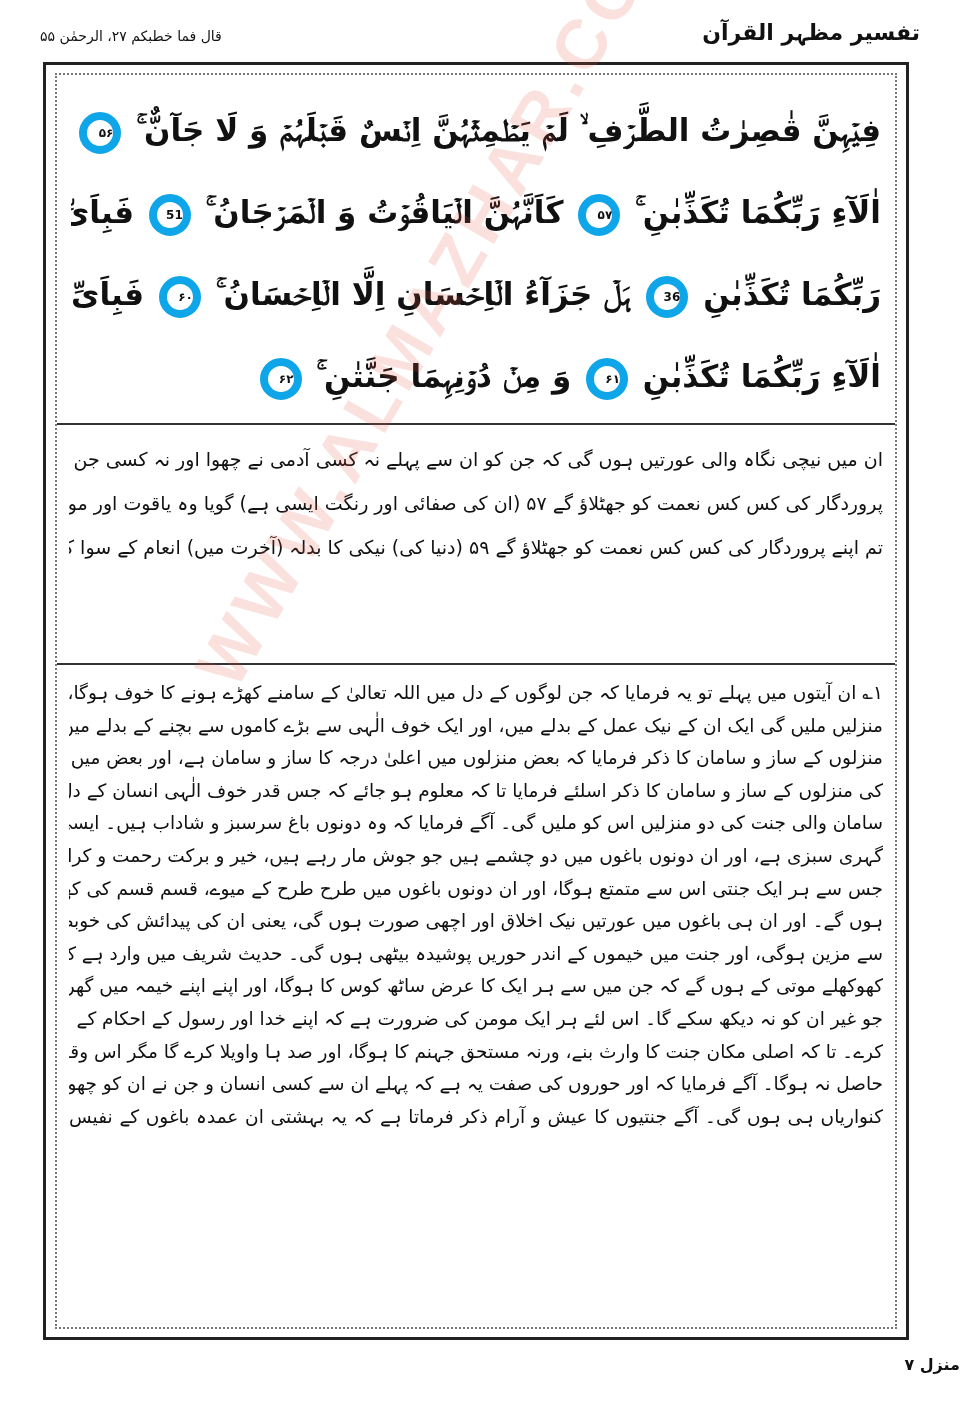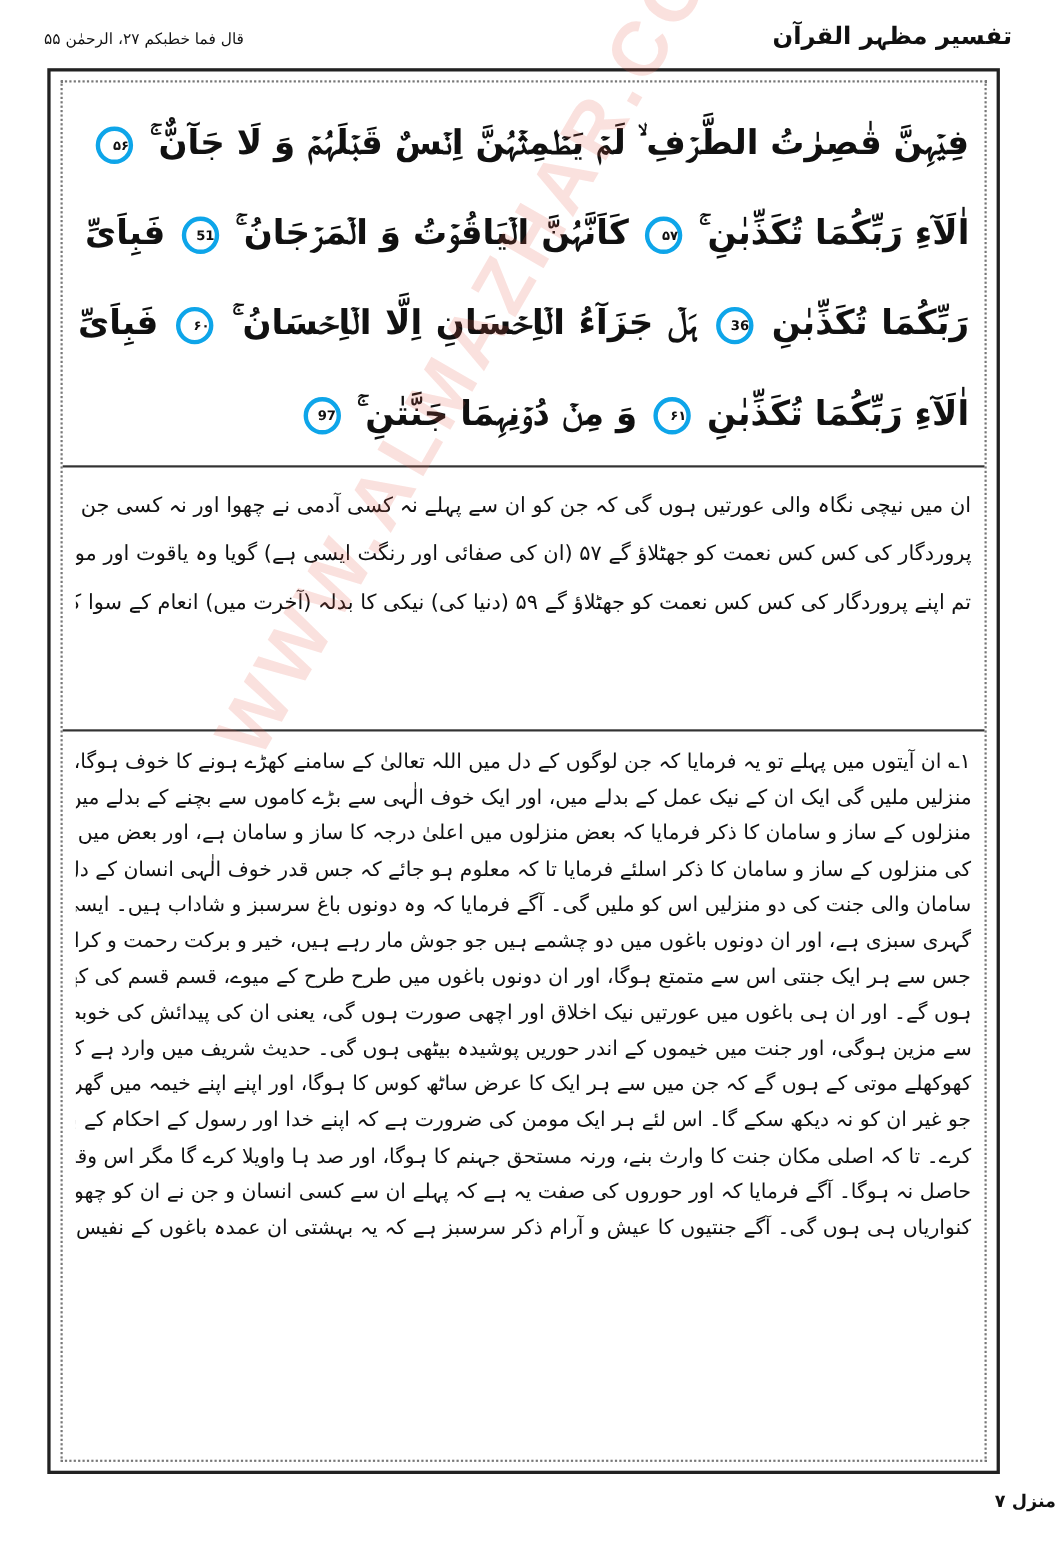--- a/index.html
+++ b/index.html
@@ -15,21 +15,21 @@
                  border:3px solid #222; border-bottom:3px solid #222; box-sizing:border-box; }
   .inner-frame { position:absolute; left:9px; top:8px; right:9px; bottom:8px;
                  border:2px dotted #777; box-sizing:border-box; }
 
   .quran-section { position:absolute; left:0; right:0; top:0; height:350px;
                    border-bottom:2px solid #333; box-sizing:border-box; padding:14px 14px 0 14px; }
   .ayah-line { direction:rtl; text-align:justify; text-align-last:justify;
                font-family:"DejaVu Sans", sans-serif; font-weight:bold; font-size:31px;
                line-height:82px; height:82px; white-space:nowrap; overflow:hidden; }
   .ayah-line.last { text-align-last:right; }
-  .ayah-num { display:inline-block; width:26px; height:26px; border:4px solid #0ea5e9; border-radius:50%;
+  .ayah-num { display:inline-block; width:26px; height:26px; border:8px solid #0ea5e9; border-radius:50%;
               font-size:12px; line-height:26px; text-align:center; vertical-align:middle; font-weight:bold; margin:0 4px; }
 
   .translation-section { position:absolute; left:0; right:0; top:350px; height:240px;
                          border-bottom:2px solid #333; box-sizing:border-box; padding:12px 12px 0 12px; }
   .trans-line { direction:rtl; text-align:justify; text-align-last:justify;
                 font-size:19px; line-height:44px; height:44px; white-space:nowrap; overflow:hidden; }
   .trans-line.last { text-align-last:right; }
 
   .commentary-section { position:absolute; left:0; right:0; top:592px; bottom:0;
                         box-sizing:border-box; padding:10px 12px 0 12px; }
@@ -71,21 +71,21 @@
         <span>رَبِّکُمَا تُکَذِّبٰنِ</span>
         <span class="ayah-num">36</span>
         <span>ہَلۡ جَزَآءُ الۡاِحۡسَانِ اِلَّا الۡاِحۡسَانُ ۚ</span>
         <span class="ayah-num">۶۰</span>
         <span>فَبِاَیِّ</span>
       </div>
       <div class="ayah-line last">
         <span>اٰلَآءِ رَبِّکُمَا تُکَذِّبٰنِ</span>
         <span class="ayah-num">۶۱</span>
         <span>وَ مِنۡ دُوۡنِہِمَا جَنَّتٰنِ ۚ</span>
-        <span class="ayah-num">97</span>
+        <span class="ayah-num">۶۲</span>
       </div>
     </div>
 
     <div class="translation-section">
       <div class="trans-line">ان میں نیچی نگاہ والی عورتیں ہوں گی کہ جن کو ان سے پہلے نہ کسی آدمی نے چھوا اور نہ کسی جن نے ۵۶ پس تم اپنے</div>
       <div class="trans-line">پروردگار کی کس کس نعمت کو جھٹلاؤ گے ۵۷ (ان کی صفائی اور رنگت ایسی ہے) گویا وہ یاقوت اور مونگا ہیں ۵۸ پس</div>
       <div class="trans-line">تم اپنے پروردگار کی کس کس نعمت کو جھٹلاؤ گے ۵۹ (دنیا کی) نیکی کا بدلہ (آخرت میں) انعام کے سوا کچھ نہیں ۶۰</div>
     </div>
 
     <div class="commentary-section">
@@ -95,21 +95,21 @@
       <div class="comm-line">کی منزلوں کے ساز و سامان کا ذکر اسلئے فرمایا تا کہ معلوم ہو جائے کہ جس قدر خوف الٰہی انسان کے دل میں ہوگا، اسی قدر ساز و</div>
       <div class="comm-line">سامان والی جنت کی دو منزلیں اس کو ملیں گی۔ آگے فرمایا کہ وہ دونوں باغ سرسبز و شاداب ہیں۔ ایسی سبزی ہے کہ نہایت ہی</div>
       <div class="comm-line">گہری سبزی ہے، اور ان دونوں باغوں میں دو چشمے ہیں جو جوش مار رہے ہیں، خیر و برکت رحمت و کرامت سے بھرے ہیں۔</div>
       <div class="comm-line">جس سے ہر ایک جنتی اس سے متمتع ہوگا، اور ان دونوں باغوں میں طرح طرح کے میوے، قسم قسم کی کھجوریں، انگور کے درخت</div>
       <div class="comm-line">ہوں گے۔ اور ان ہی باغوں میں عورتیں نیک اخلاق اور اچھی صورت ہوں گی، یعنی ان کی پیدائش کی خوبصورتی حسن و اخلاق</div>
       <div class="comm-line">سے مزین ہوگی، اور جنت میں خیموں کے اندر حوریں پوشیدہ بیٹھی ہوں گی۔ حدیث شریف میں وارد ہے کہ جنت میں خیمے</div>
       <div class="comm-line">کھوکھلے موتی کے ہوں گے کہ جن میں سے ہر ایک کا عرض ساٹھ کوس کا ہوگا، اور اپنے اپنے خیمہ میں گھر والے بیٹھے ہوں گے،</div>
       <div class="comm-line">جو غیر ان کو نہ دیکھ سکے گا۔ اس لئے ہر ایک مومن کی ضرورت ہے کہ اپنے خدا اور رسول کے احکام کے بجالانے میں کوتاہی نہ</div>
       <div class="comm-line">کرے۔ تا کہ اصلی مکان جنت کا وارث بنے، ورنہ مستحق جہنم کا ہوگا، اور صد ہا واویلا کرے گا مگر اس وقت کا کچھ نیک ثمرہ</div>
       <div class="comm-line">حاصل نہ ہوگا۔ آگے فرمایا کہ اور حوروں کی صفت یہ ہے کہ پہلے ان سے کسی انسان و جن نے ان کو چھوا نہ ہوگا، غرض کہ سب</div>
-      <div class="comm-line">کنواریاں ہی ہوں گی۔ آگے جنتیوں کا عیش و آرام ذکر سرسبز ہے کہ یہ بہشتی ان عمدہ باغوں کے نفیس</div>
+      <div class="comm-line">کنواریاں ہی ہوں گی۔ آگے جنتیوں کا عیش و آرام ذکر فرماتا ہے کہ یہ بہشتی ان عمدہ باغوں کے نفیس</div>
     </div>
 
   </div>
 </div>
 
 <div class="watermark">WWW.ALMAZHAR.COM</div>
 
 <div class="footer">منزل ۷</div>
 
 </body></html>

